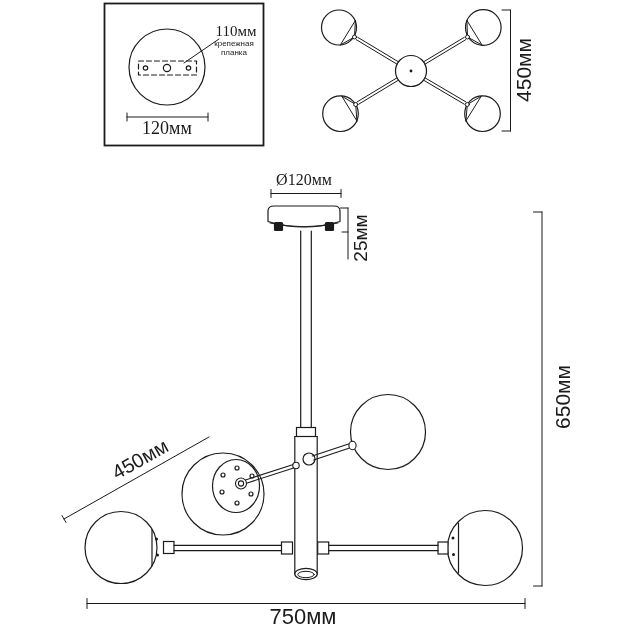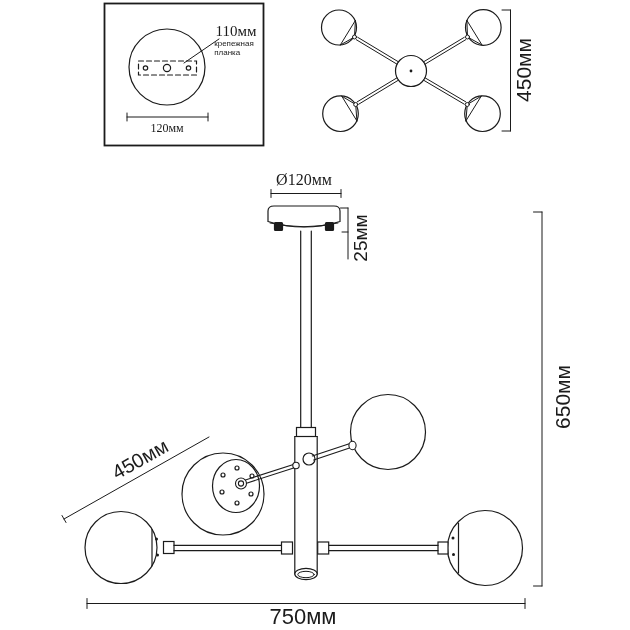--- a/index.html
+++ b/index.html
@@ -15,21 +15,21 @@
     position:absolute;
     transform:translate(-50%,-50%);
     white-space:nowrap;
     color:#1b1b1b;
     line-height:1;
   }
   .serif{font-family:"Liberation Serif", serif;}
   .sans{font-family:"Liberation Sans", sans-serif;}
   .rot90{transform:translate(-50%,-50%) rotate(-90deg);}
   .rot29{transform:translate(-50%,-50%) rotate(-29.5deg);}
-  .bracket-label{text-align:left;font-size:8px;line-height:9px;}
+  .bracket-label{text-align:center;font-size:8px;line-height:9px;}
 </style>
 </head>
 <body>
 
 <div id="canvas">
 
   <svg id="drawing" width="630" height="630" viewBox="0 0 630 630" fill="none" stroke="#1b1b1b" stroke-width="1.2" stroke-linecap="round">
 
     <g>
       <rect x="104.5" y="3.5" width="159" height="142" stroke-width="1.8"></rect>
@@ -186,21 +186,21 @@
     </g>
   </svg>
 
   <div class="lbl serif" style="left:236px;top:31px;font-size:15px;">110мм</div>
 
   <div class="lbl sans bracket-label" style="left:234px;top:48px;">
     <div>крепежная</div>
     <div>планка</div>
   </div>
 
-  <div class="lbl serif" style="left:167px;top:128px;font-size:12px;">120мм</div>
+  <div class="lbl serif" style="left:167px;top:128px;font-size:18px;">120мм</div>
 
   <div class="lbl sans rot90" style="left:523px;top:70px;font-size:21px;">450мм</div>
 
   <div class="lbl serif" style="left:304px;top:180px;font-size:16px;">Ø120мм</div>
 
   <div class="lbl sans rot90" style="left:360px;top:238px;font-size:19px;">25мм</div>
 
   <div class="lbl sans rot90" style="left:562px;top:397px;font-size:21px;">650мм</div>
 
   <div class="lbl sans rot29" style="left:140px;top:459px;font-size:20px;">450мм</div>

